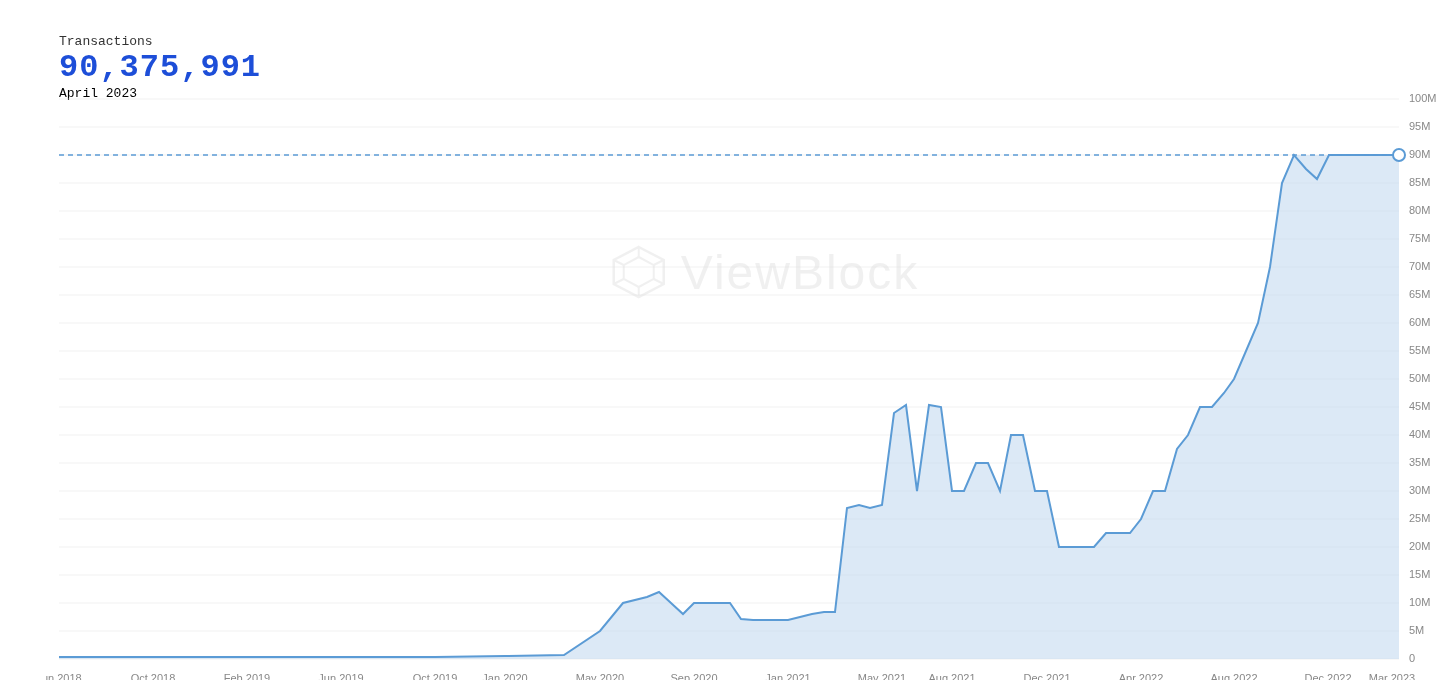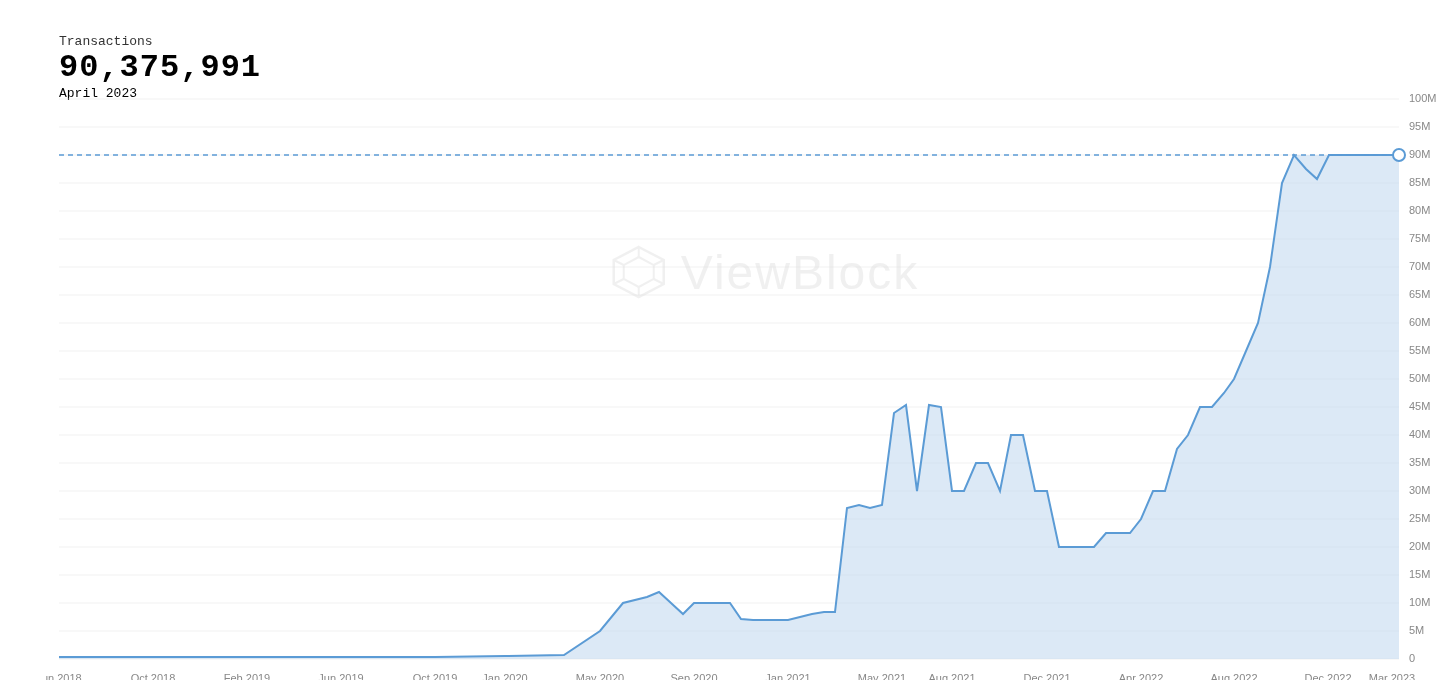--- a/index.html
+++ b/index.html
@@ -24,21 +24,21 @@
       left: 15px;
     }
     .header-label {
       font-size: 13px;
       color: #333;
       font-family: 'Courier New', monospace;
     }
     .header-value {
       font-size: 32px;
       font-weight: bold;
-      color: #000000;
+      color: #1d4ed8;
       font-family: 'Courier New', monospace;
       letter-spacing: 1px;
     }
     .header-date {
       font-size: 13px;
       color: #000000;
       font-family: 'Courier New', monospace;
     }
     .watermark {
       position: absolute;

